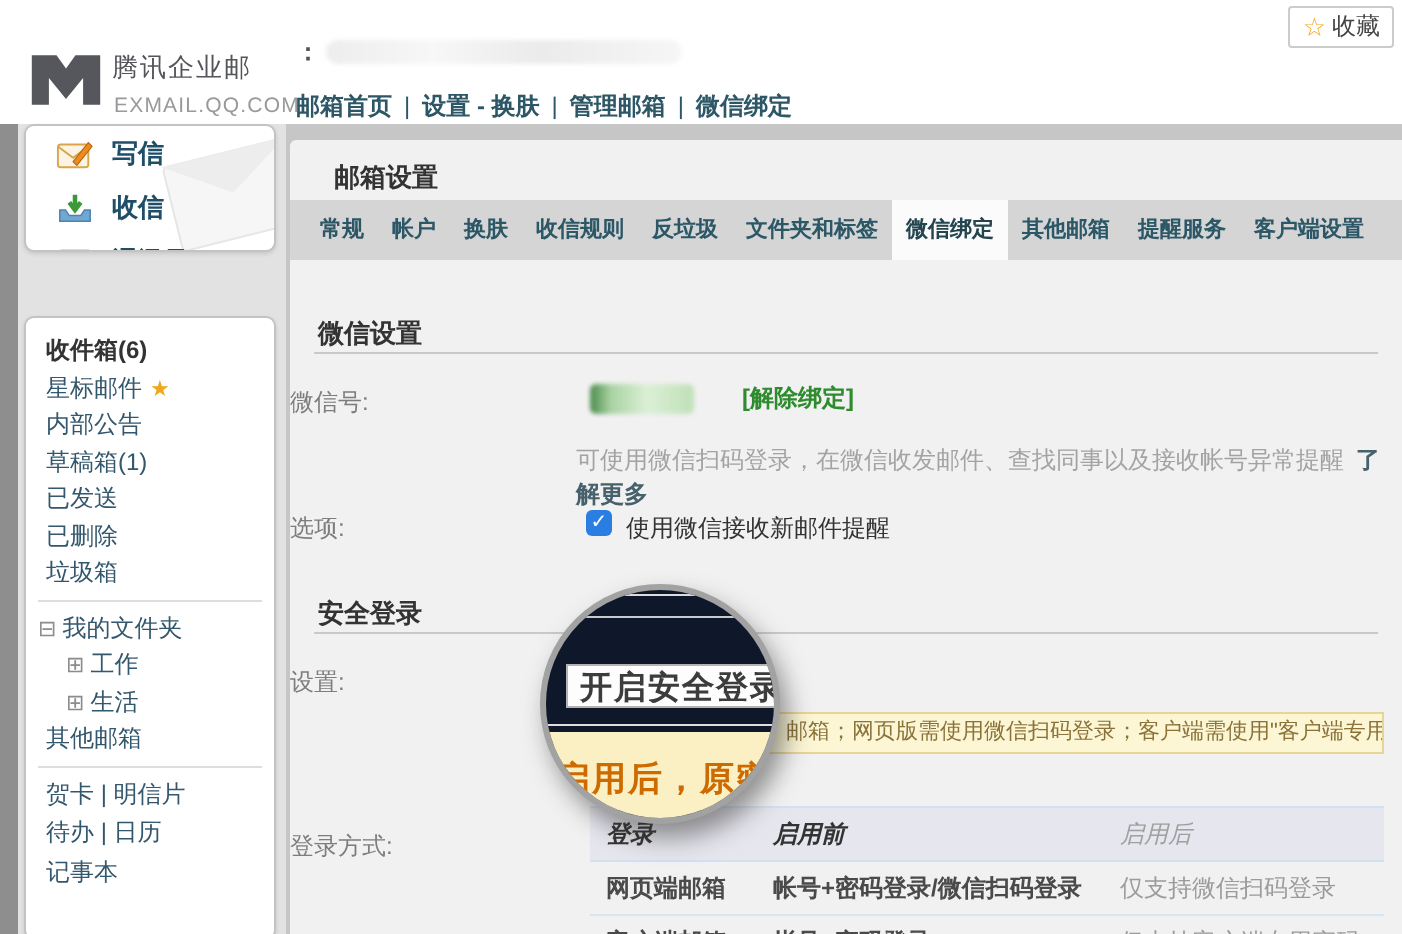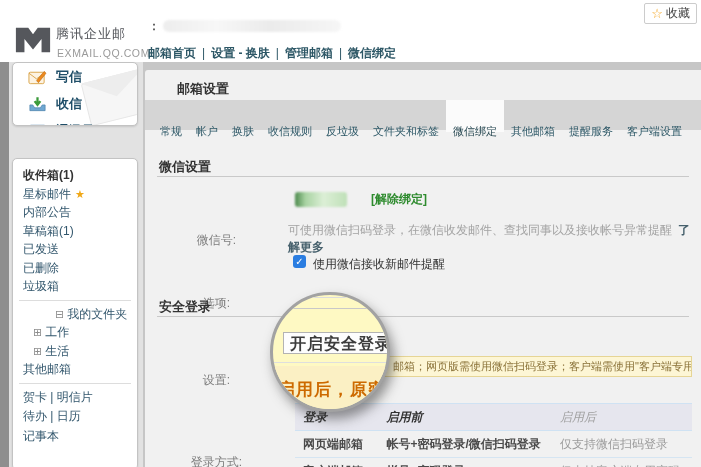--- a/index.html
+++ b/index.html
@@ -40,43 +40,43 @@
   .side-list{list-style:none;margin:0;padding:0;}
   .side-item{height:18.5px;line-height:18.5px;padding-left:10px;color:#33576d;cursor:pointer;white-space:nowrap;}
   .side-item.bold{font-weight:bold;color:#333;}
   .side-item .star{color:#f0a818;margin-left:4px;font-size:11px;}
   .side-div{height:1px;background:#ddd;margin:4px 6px;}
   .expander{display:inline-block;color:#8c8c8c;font-size:11px;margin-right:3px;}
   .indent{padding-left:20px;}
   
   .main-panel{position:absolute;left:145px;top:8px;width:556px;height:397px;background:#f1f1f1;
               border-top-left-radius:3px;overflow:hidden;}
-  .main-title{position:absolute;left:32px;top:10px;font-size:13px;font-weight:bold;color:#333;}
+  .main-title{position:absolute;left:22px;top:10px;font-size:13px;font-weight:bold;color:#333;}
   .tabbar{position:absolute;left:0;top:30px;width:556px;height:30px;background:#d5d5d5;display:flex;
           align-items:stretch;padding-left:8px;box-sizing:border-box;}
-  .tab{padding:16px 7px;line-height:30px;font-size:11px;font-weight:normal;color:#2c5766;cursor:pointer;white-space:nowrap;}
+  .tab{padding:0 7px;line-height:30px;font-size:11px;font-weight:bold;color:#2c5766;cursor:pointer;white-space:nowrap;}
   .tab.active{background:#fbfbfb;color:#24454f;}
   .section-h{position:absolute;left:14px;font-size:13px;font-weight:bold;color:#333;}
   .section-hr{position:absolute;left:12px;width:532px;height:1px;background:#c9c9c9;}
-  .form-label{position:absolute;left:0;width:143px;text-align:center;color:#7d7d7d;margin-top:39px;}
+  .form-label{position:absolute;left:0;width:143px;text-align:left;color:#7d7d7d;}
   .green-blob{display:inline-block;width:52px;height:15px;border-radius:3px;vertical-align:middle;
               background:linear-gradient(90deg,#4c8a4c,#a8d3a2 20%,#dcefd6 55%,#bfe0b8);filter:blur(1px);}
   .unbind{color:#2e8b2e;font-weight:bold;margin-left:24px;cursor:pointer;}
   .desc{position:absolute;left:143px;color:#a3a3a3;}
   .learn-more{color:#46606c;font-weight:bold;margin-left:6px;cursor:pointer;}
   .checkbox{position:absolute;left:148px;top:-1px;width:13px;height:13px;background:#2a7de1;border-radius:3px;
             color:#fff;font-size:10px;line-height:13px;text-align:center;cursor:pointer;}
   .chk-text{position:absolute;left:168px;color:#333;cursor:pointer;}
   
   .notice{position:absolute;left:185px;top:286px;width:362px;height:21px;box-sizing:border-box;
           background:#fdf6d5;border:1px solid #e6d595;color:#8a7238;font-size:11px;
           line-height:19px;padding-left:62px;white-space:nowrap;overflow:hidden;}
   
   .magnifier{position:absolute;left:125px;top:222px;width:120px;height:120px;border-radius:50%;
-             background:#fef9c3;border:3px solid #a2a2a2;box-sizing:border-box;overflow:hidden;
+             background:#0f172a;border:3px solid #a2a2a2;box-sizing:border-box;overflow:hidden;
              box-shadow:4px 7px 12px rgba(50,50,50,.5);z-index:5;}
   .mag-line{position:absolute;left:0;width:114px;height:1px;}
   .mag-btn{position:absolute;left:10px;top:37px;width:140px;height:22px;border:1px solid #b3b3b3;
            background:#fdfdfd;box-sizing:border-box;}
   .mag-btn-label{position:absolute;left:6px;top:1px;font-size:16px;font-weight:bold;color:#3c3c3c;
                  letter-spacing:1px;white-space:nowrap;cursor:pointer;}
   .mag-yellow{position:absolute;left:0;top:71px;width:114px;height:46px;background:#fbf0c4;}
   .mag-warning{position:absolute;left:5px;top:83px;font-size:17px;font-weight:bold;color:#cd6a00;
                white-space:nowrap;letter-spacing:1px;}
   
@@ -148,36 +148,36 @@
             <rect x="12" y="5" width="5" height="1.6" fill="#dbeaf7"></rect>
             <rect x="12" y="8" width="5" height="1.6" fill="#dbeaf7"></rect>
           </svg>
           <span>通讯录</span>
         </div>
       </div>
 
       <div class="side-box box-folders">
         <ul class="side-list">
 
-            <li class="side-item bold"><span>收件箱(1)</span><span class="star"></span></li>
+            <li class="side-item bold"><span>收件箱(6)</span><span class="star"></span></li>
 
             <li class="side-item"><span>星标邮件</span><span class="star">★</span></li>
 
             <li class="side-item"><span>内部公告</span><span class="star"></span></li>
 
             <li class="side-item"><span>草稿箱(1)</span><span class="star"></span></li>
 
             <li class="side-item"><span>已发送</span><span class="star"></span></li>
 
             <li class="side-item"><span>已删除</span><span class="star"></span></li>
 
             <li class="side-item"><span>垃圾箱</span><span class="star"></span></li>
           </ul>
         <div class="side-div"></div>
-        <div class="side-item" style="padding-left:6px;margin-left:36px;">
+        <div class="side-item" style="padding-left:6px;">
           <span class="expander">⊟</span><span>我的文件夹</span>
         </div>
         <ul class="side-list">
 
             <li class="side-item indent"><span class="expander">⊞</span><span>工作</span></li>
 
             <li class="side-item indent"><span class="expander">⊞</span><span>生活</span></li>
           </ul>
         <div class="side-item">
           <span>其他邮箱</span>

